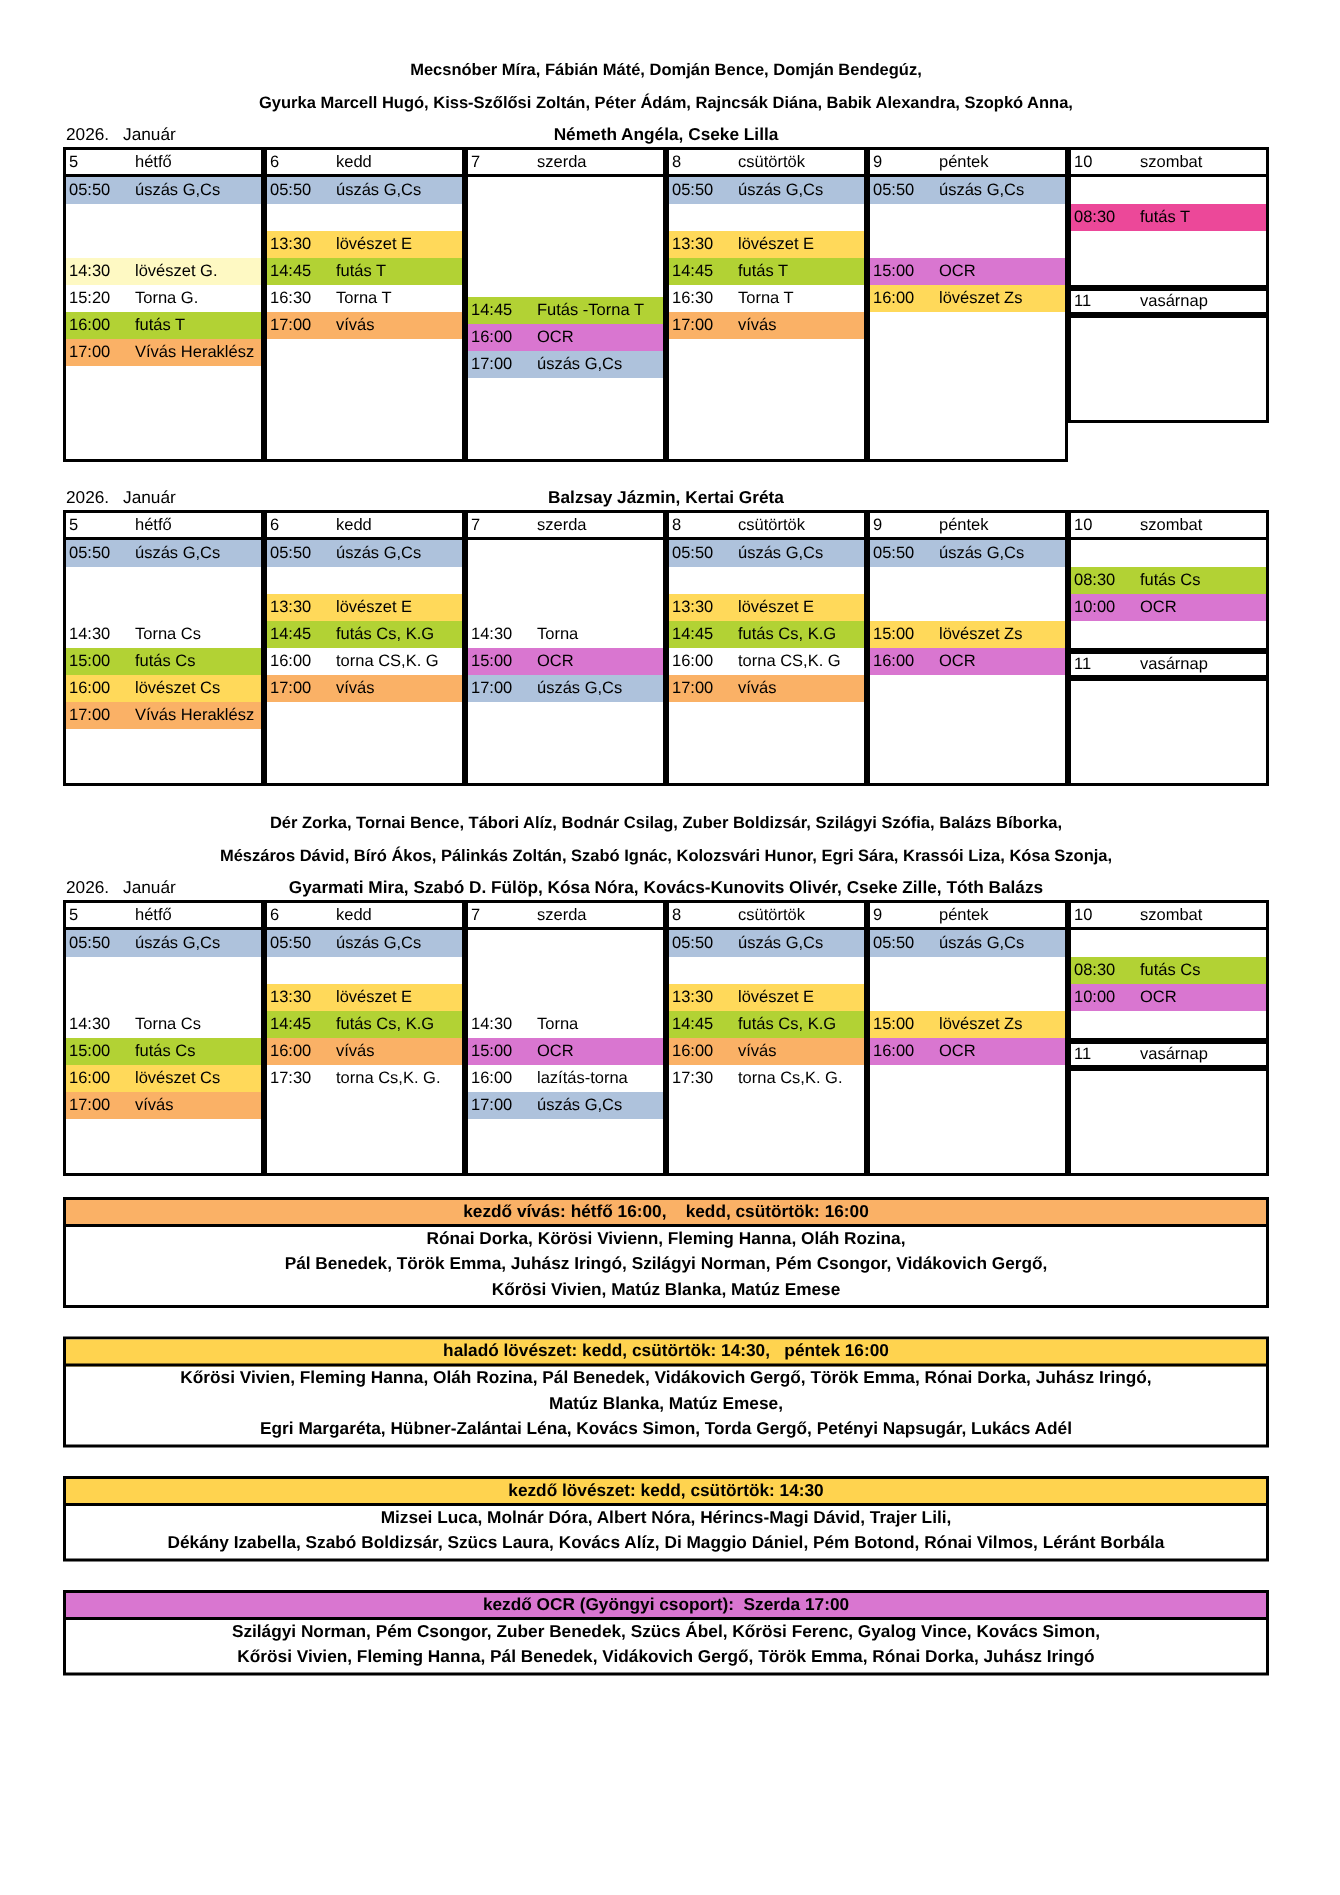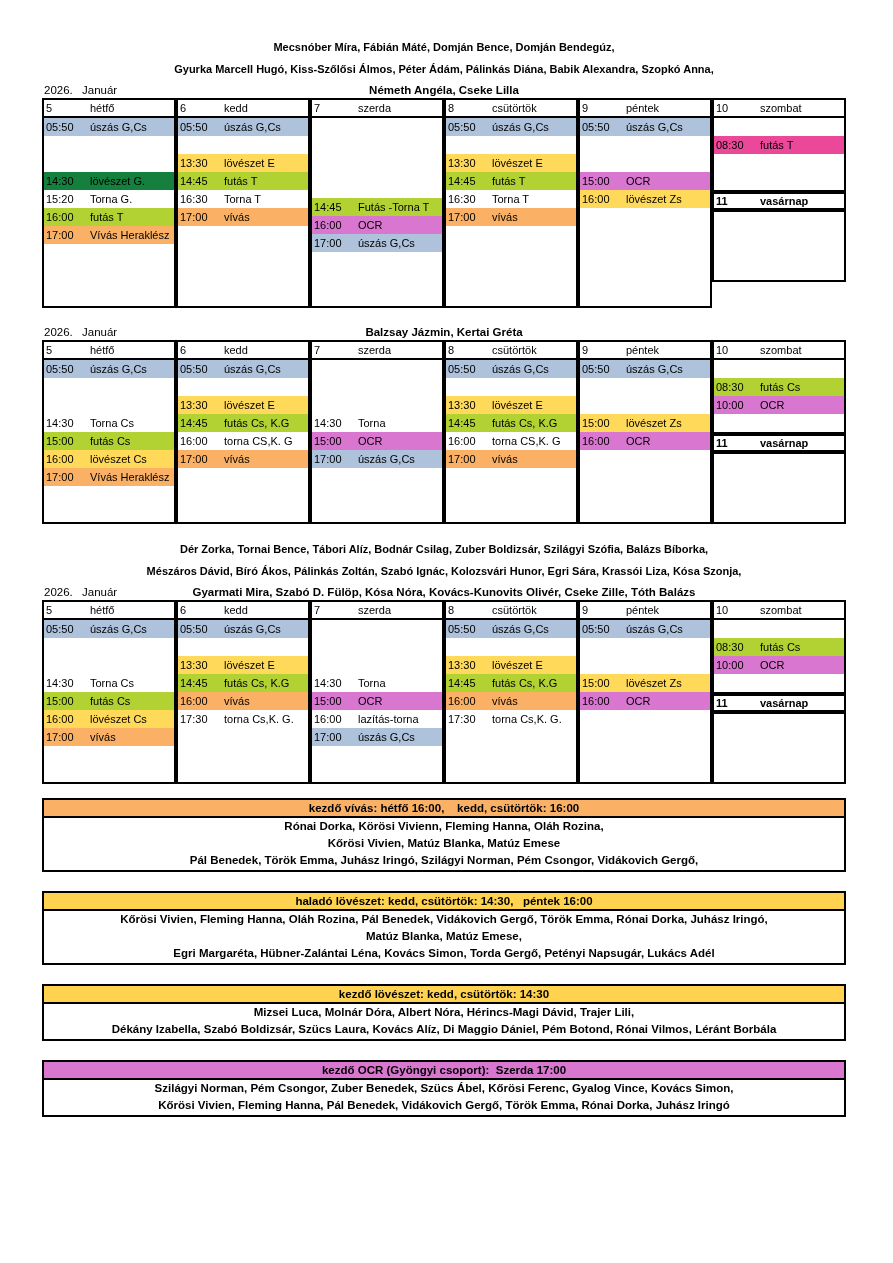--- a/index.html
+++ b/index.html
@@ -15,53 +15,53 @@
   .daycol{width:134px;box-sizing:border-box;border:2px solid #000;background:#fff;}
   .dayhead{height:16px;line-height:16px;border-bottom:2px solid #000;font-size:11px;position:relative;background:#fff;}
   .dayhead .dnum{position:absolute;left:2px;}
   .dayhead .dname{position:absolute;left:46px;}
   .srow{height:18px;line-height:18px;font-size:11px;white-space:nowrap;overflow:hidden;}
   .srow .t{display:inline-block;width:40px;padding-left:2px;}
   .srow .lbl{display:inline-block;padding-left:4px;}
   .satcol{width:134px;display:flex;flex-direction:column;}
   .satbox{box-sizing:border-box;border:2px solid #000;background:#fff;}
   .satbox.top{height:94px;}
-  .satbox.sun{height:18px;font-weight:bold;}
+  .satbox.sun{height:18px;}
   .satbox.bottom{height:72px;}
   .sunhead{height:14px;line-height:14px;font-size:11px;position:relative;}
   .sunhead .dnum{position:absolute;left:2px;}
   .sunhead .dname{position:absolute;left:46px;}
   .gap{height:14px;}
   .notice{box-sizing:border-box;border:2px solid #000;margin-bottom:19px;background:#fff;}
   .nhead{font-weight:bold;font-size:11.5px;text-align:center;line-height:16px;height:16px;border-bottom:2px solid #000;white-space:pre;}
   .nline{font-weight:bold;font-size:11.5px;text-align:center;line-height:17px;white-space:nowrap;}
   .nbody{padding:0 0 1px 0;}
 </style>
 </head>
 <body>
 
 <div class="page">
   <div class="content" id="content">
       <div class="tline">Mecsnóber Míra, Fábián Máté, Domján Bence, Domján Bendegúz,</div>
-      <div class="tline">Gyurka Marcell Hugó, Kiss-Szőlősi Álmos, Péter Ádám, Pálinkás Diána, Babik Alexandra, Szopkó Anna,</div>
+      <div class="tline">Gyurka Marcell Hugó, Kiss-Szőlősi Zoltán, Péter Ádám, Rajncsák Diána, Babik Alexandra, Szopkó Anna,</div>
       <div class="monthrow">
         <span class="year">2026.</span>
         <span class="month">Január</span>
         <span class="mnames">Németh Angéla, Cseke Lilla</span>
       </div>
       <div class="sched">
         <div class="daycol">
           <div class="dayhead">
             <span class="dnum">5</span>
             <span class="dname">hétfő</span>
           </div>
           <div class="srow" style="background: rgb(174, 194, 220);"><span class="t">05:50</span><span class="lbl">úszás G,Cs</span></div>
           <div class="srow"></div>
           <div class="srow"></div>
-          <div class="srow" style="background: #15803d;"><span class="t">14:30</span><span class="lbl">lövészet G.</span></div>
+          <div class="srow" style="background: #fef9c3;"><span class="t">14:30</span><span class="lbl">lövészet G.</span></div>
           <div class="srow" style="background: rgb(255, 255, 255);"><span class="t">15:20</span><span class="lbl">Torna G.</span></div>
           <div class="srow" style="background: rgb(178, 210, 52);"><span class="t">16:00</span><span class="lbl">futás T</span></div>
           <div class="srow" style="background: rgb(250, 177, 102);"><span class="t">17:00</span><span class="lbl">Vívás Heraklész</span></div>
           <div class="srow"></div>
           <div class="srow"></div>
         </div>
         <div class="daycol">
           <div class="dayhead">
             <span class="dnum">6</span>
             <span class="dname">kedd</span>
@@ -345,22 +345,22 @@
             </div>
           </div>
           <div class="satbox bottom"></div>
         </div>
       </div>
       <div class="gap"></div>
       <div class="notice">
         <div class="nhead" style="background: rgb(250, 177, 102);">kezdő vívás: hétfő 16:00,    kedd, csütörtök: 16:00</div>
         <div class="nbody">
           <div class="nline">Rónai Dorka, Körösi Vivienn, Fleming Hanna, Oláh Rozina,</div>
+          <div class="nline">Pál Benedek, Török Emma, Juhász Iringó, Szilágyi Norman, Pém Csongor, Vidákovich Gergő,</div>
           <div class="nline">Kőrösi Vivien, Matúz Blanka, Matúz Emese</div>
-          <div class="nline">Pál Benedek, Török Emma, Juhász Iringó, Szilágyi Norman, Pém Csongor, Vidákovich Gergő,</div>
         </div>
       </div>
       <div class="notice">
         <div class="nhead" style="background: rgb(255, 211, 79);">haladó lövészet: kedd, csütörtök: 14:30,   péntek 16:00</div>
         <div class="nbody">
           <div class="nline">Kőrösi Vivien, Fleming Hanna, Oláh Rozina, Pál Benedek, Vidákovich Gergő, Török Emma, Rónai Dorka, Juhász Iringó,</div>
           <div class="nline">Matúz Blanka, Matúz Emese,</div>
           <div class="nline">Egri Margaréta, Hübner-Zalántai Léna, Kovács Simon, Torda Gergő, Petényi Napsugár, Lukács Adél</div>
         </div>
       </div>

